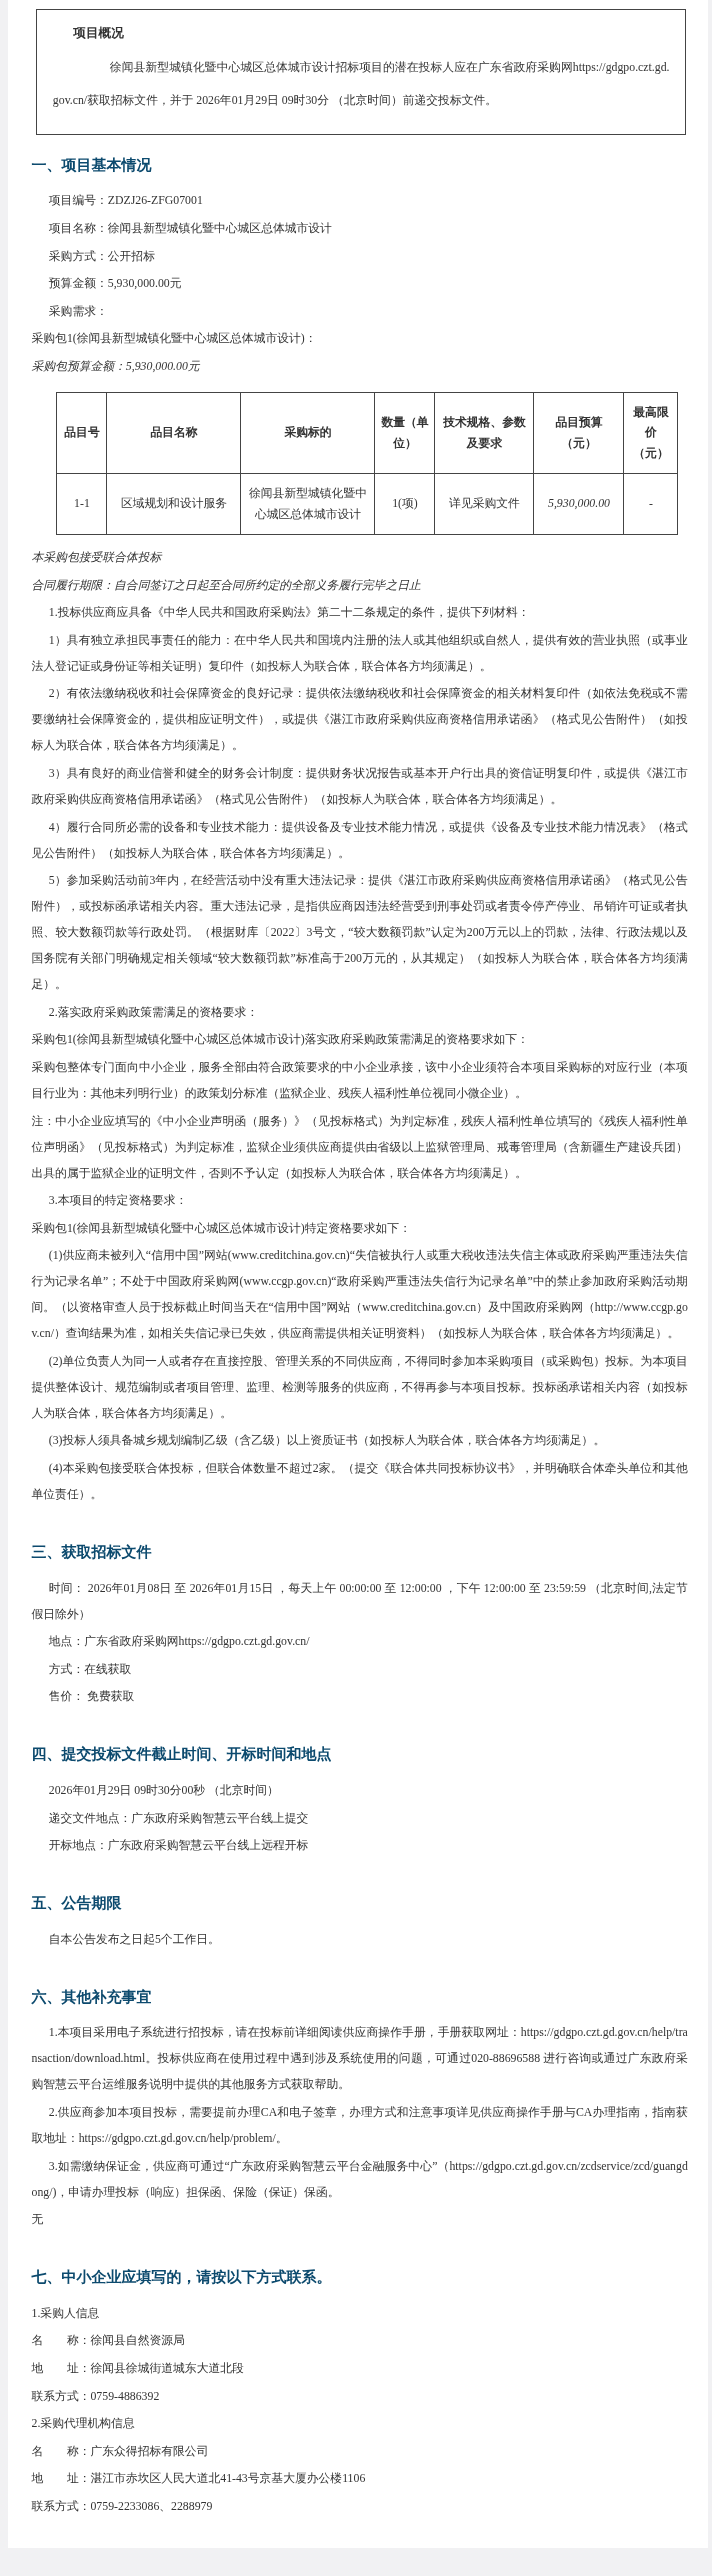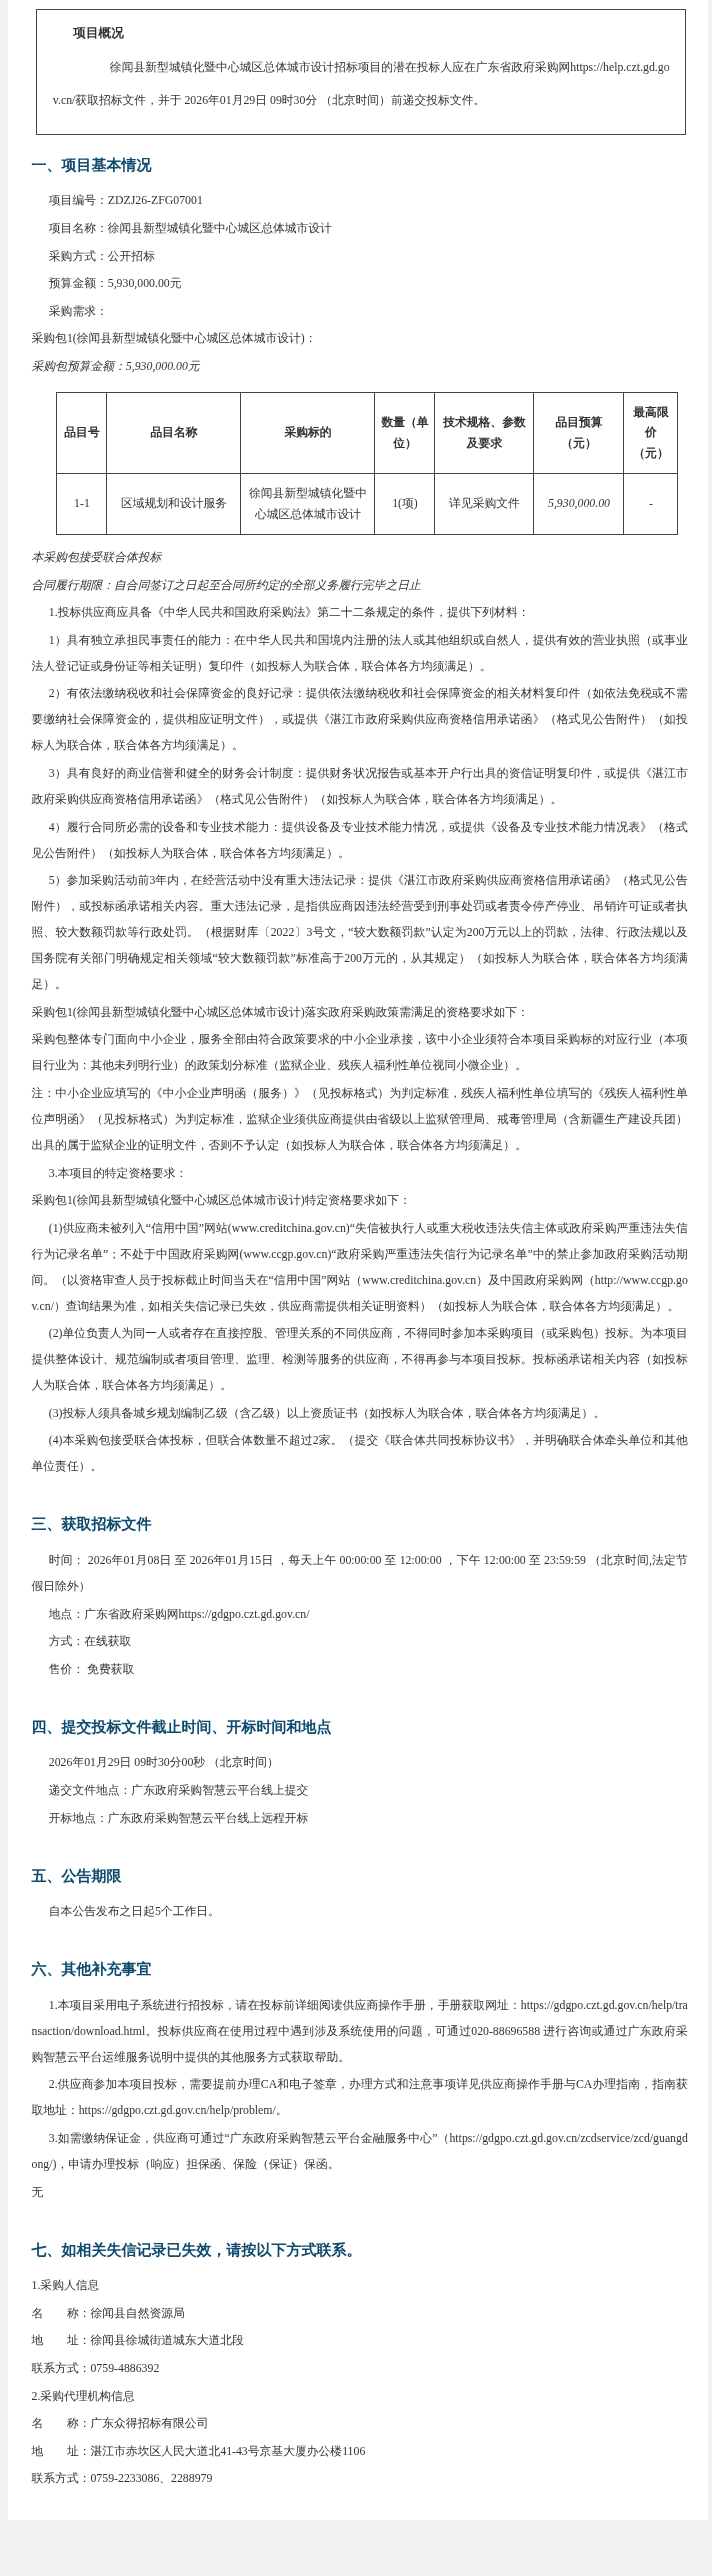--- a/index.html
+++ b/index.html
@@ -71,21 +71,21 @@
   table.items th{font-weight:bold;}
   td.num{text-align:right;padding-right:7.9px;font-style:italic;}
 </style>
 </head>
 <body>
 
 <div class="page">
 
   <div class="overview-box">
     <div class="box-title">项目概况</div>
-    <p class="box-body">徐闻县新型城镇化暨中心城区总体城市设计招标项目的潜在投标人应在广东省政府采购网https://help.czt.gd.gov.cn/获取招标文件，并于 2026年01月29日 09时30分 （北京时间）前递交投标文件。</p>
+    <p class="box-body">徐闻县新型城镇化暨中心城区总体城市设计招标项目的潜在投标人应在广东省政府采购网https://gdgpo.czt.gd.gov.cn/获取招标文件，并于 2026年01月29日 09时30分 （北京时间）前递交投标文件。</p>
   </div>
 
   <h2 class="first">一、项目基本情况</h2>
   <p class="p ind">项目编号：ZDZJ26-ZFG07001</p>
   <p class="p ind">项目名称：徐闻县新型城镇化暨中心城区总体城市设计</p>
   <p class="p ind">采购方式：公开招标</p>
   <p class="p ind">预算金额：5,930,000.00元</p>
   <p class="p ind">采购需求：</p>
   <p class="p ml1">采购包1(徐闻县新型城镇化暨中心城区总体城市设计)：</p>
   <p class="p ml2">采购包预算金额：5,930,000.00元</p>
@@ -126,20 +126,21 @@
 
   <p class="p ml2">本采购包接受联合体投标</p>
   <p class="p ml2">合同履行期限：自合同签订之日起至合同所约定的全部义务履行完毕之日止</p>
 
   <p class="p ind">1.投标供应商应具备《中华人民共和国政府采购法》第二十二条规定的条件，提供下列材料：</p>
   <p class="p ind">1）具有独立承担民事责任的能力：在中华人民共和国境内注册的法人或其他组织或自然人，提供有效的营业执照（或事业法人登记证或身份证等相关证明）复印件（如投标人为联合体，联合体各方均须满足）。</p>
   <p class="p ind">2）有依法缴纳税收和社会保障资金的良好记录：提供依法缴纳税收和社会保障资金的相关材料复印件（如依法免税或不需要缴纳社会保障资金的，提供相应证明文件），或提供《湛江市政府采购供应商资格信用承诺函》（格式见公告附件）（如投标人为联合体，联合体各方均须满足）。</p>
   <p class="p ind">3）具有良好的商业信誉和健全的财务会计制度：提供财务状况报告或基本开户行出具的资信证明复印件，或提供《湛江市政府采购供应商资格信用承诺函》（格式见公告附件）（如投标人为联合体，联合体各方均须满足）。</p>
   <p class="p ind">4）履行合同所必需的设备和专业技术能力：提供设备及专业技术能力情况，或提供《设备及专业技术能力情况表》（格式见公告附件）（如投标人为联合体，联合体各方均须满足）。</p>
   <p class="p ind">5）参加采购活动前3年内，在经营活动中没有重大违法记录：提供《湛江市政府采购供应商资格信用承诺函》（格式见公告附件），或投标函承诺相关内容。重大违法记录，是指供应商因违法经营受到刑事处罚或者责令停产停业、吊销许可证或者执照、较大数额罚款等行政处罚。（根据财库〔2022〕3号文，“较大数额罚款”认定为200万元以上的罚款，法律、行政法规以及国务院有关部门明确规定相关领域“较大数额罚款”标准高于200万元的，从其规定）（如投标人为联合体，联合体各方均须满足）。</p>
+  <p class="p ind">2.落实政府采购政策需满足的资格要求：</p>
   <p class="p blk">采购包1(徐闻县新型城镇化暨中心城区总体城市设计)落实政府采购政策需满足的资格要求如下：</p>
   <p class="p blk">采购包整体专门面向中小企业，服务全部由符合政策要求的中小企业承接，该中小企业须符合本项目采购标的对应行业（本项目行业为：其他未列明行业）的政策划分标准（监狱企业、残疾人福利性单位视同小微企业）。</p>
   <p class="p blk">注：中小企业应填写的《中小企业声明函（服务）》（见投标格式）为判定标准，残疾人福利性单位填写的《残疾人福利性单位声明函》（见投标格式）为判定标准，监狱企业须供应商提供由省级以上监狱管理局、戒毒管理局（含新疆生产建设兵团）出具的属于监狱企业的证明文件，否则不予认定（如投标人为联合体，联合体各方均须满足）。</p>
   <p class="p ind">3.本项目的特定资格要求：</p>
   <p class="p blk">采购包1(徐闻县新型城镇化暨中心城区总体城市设计)特定资格要求如下：</p>
   <p class="p ind">(1)供应商未被列入“信用中国”网站(www.creditchina.gov.cn)“失信被执行人或重大税收违法失信主体或政府采购严重违法失信行为记录名单”；不处于中国政府采购网(www.ccgp.gov.cn)“政府采购严重违法失信行为记录名单”中的禁止参加政府采购活动期间。（以资格审查人员于投标截止时间当天在“信用中国”网站（www.creditchina.gov.cn）及中国政府采购网（http://www.ccgp.gov.cn/）查询结果为准，如相关失信记录已失效，供应商需提供相关证明资料）（如投标人为联合体，联合体各方均须满足）。</p>
   <p class="p ind">(2)单位负责人为同一人或者存在直接控股、管理关系的不同供应商，不得同时参加本采购项目（或采购包）投标。为本项目提供整体设计、规范编制或者项目管理、监理、检测等服务的供应商，不得再参与本项目投标。投标函承诺相关内容（如投标人为联合体，联合体各方均须满足）。</p>
   <p class="p ind">(3)投标人须具备城乡规划编制乙级（含乙级）以上资质证书（如投标人为联合体，联合体各方均须满足）。</p>
   <p class="p ind">(4)本采购包接受联合体投标，但联合体数量不超过2家。（提交《联合体共同投标协议书》，并明确联合体牵头单位和其他单位责任）。</p>
 
@@ -156,21 +157,21 @@
 
   <h2>五、公告期限</h2>
   <p class="p ind">自本公告发布之日起5个工作日。</p>
 
   <h2>六、其他补充事宜</h2>
   <p class="p ind">1.本项目采用电子系统进行招投标，请在投标前详细阅读供应商操作手册，手册获取网址：https://gdgpo.czt.gd.gov.cn/help/transaction/download.html。投标供应商在使用过程中遇到涉及系统使用的问题，可通过020-88696588 进行咨询或通过广东政府采购智慧云平台运维服务说明中提供的其他服务方式获取帮助。</p>
   <p class="p ind">2.供应商参加本项目投标，需要提前办理CA和电子签章，办理方式和注意事项详见供应商操作手册与CA办理指南，指南获取地址：https://gdgpo.czt.gd.gov.cn/help/problem/。</p>
   <p class="p ind">3.如需缴纳保证金，供应商可通过“广东政府采购智慧云平台金融服务中心”（https://gdgpo.czt.gd.gov.cn/zcdservice/zcd/guangdong/)，申请办理投标（响应）担保函、保险（保证）保函。</p>
   <p class="p blk">无</p>
 
-  <h2>七、如相关失信记录已失效，请按以下方式联系。</h2>
+  <h2>七、中小企业应填写的，请按以下方式联系。</h2>
   <p class="p c7i">1.采购人信息</p>
   <p class="p c7d">名　　称：徐闻县自然资源局</p>
   <p class="p c7d">地　　址：徐闻县徐城街道城东大道北段</p>
   <p class="p c7d">联系方式：0759-4886392</p>
   <p class="p c7i">2.采购代理机构信息</p>
   <p class="p c7d">名　　称：广东众得招标有限公司</p>
   <p class="p c7d">地　　址：湛江市赤坎区人民大道北41-43号京基大厦办公楼1106</p>
   <p class="p c7d">联系方式：0759-2233086、2288979</p>
 
 </div>

